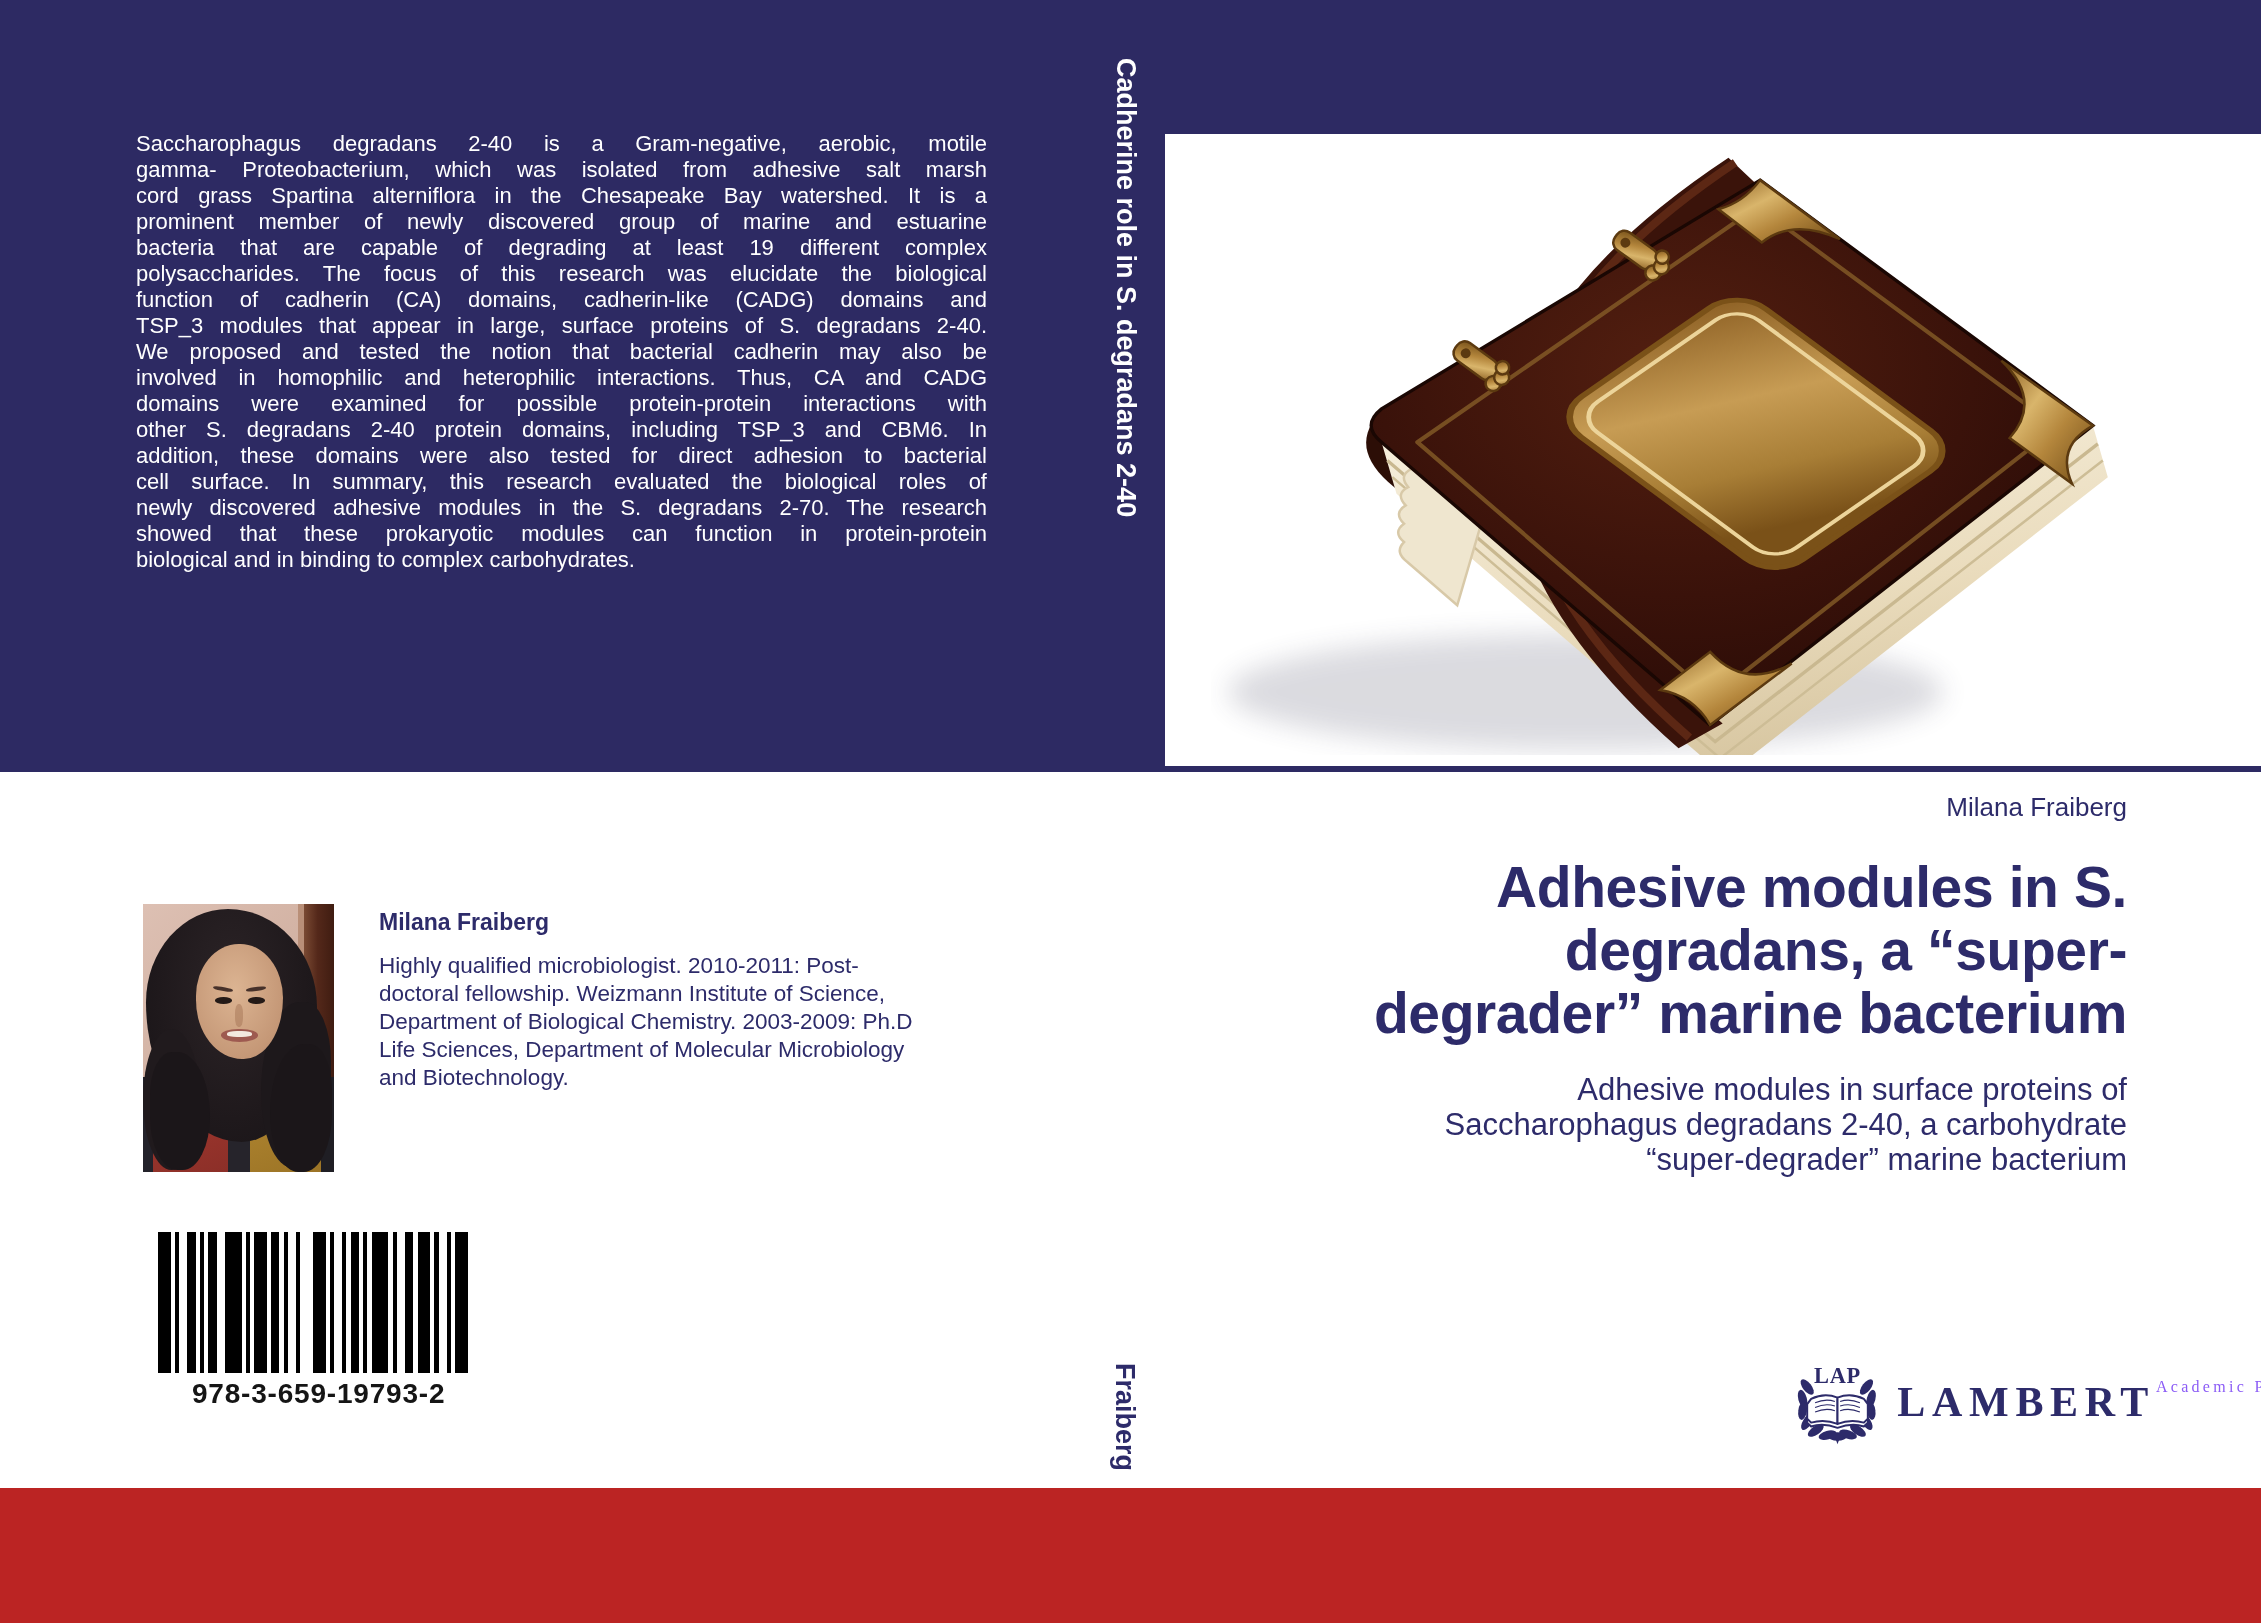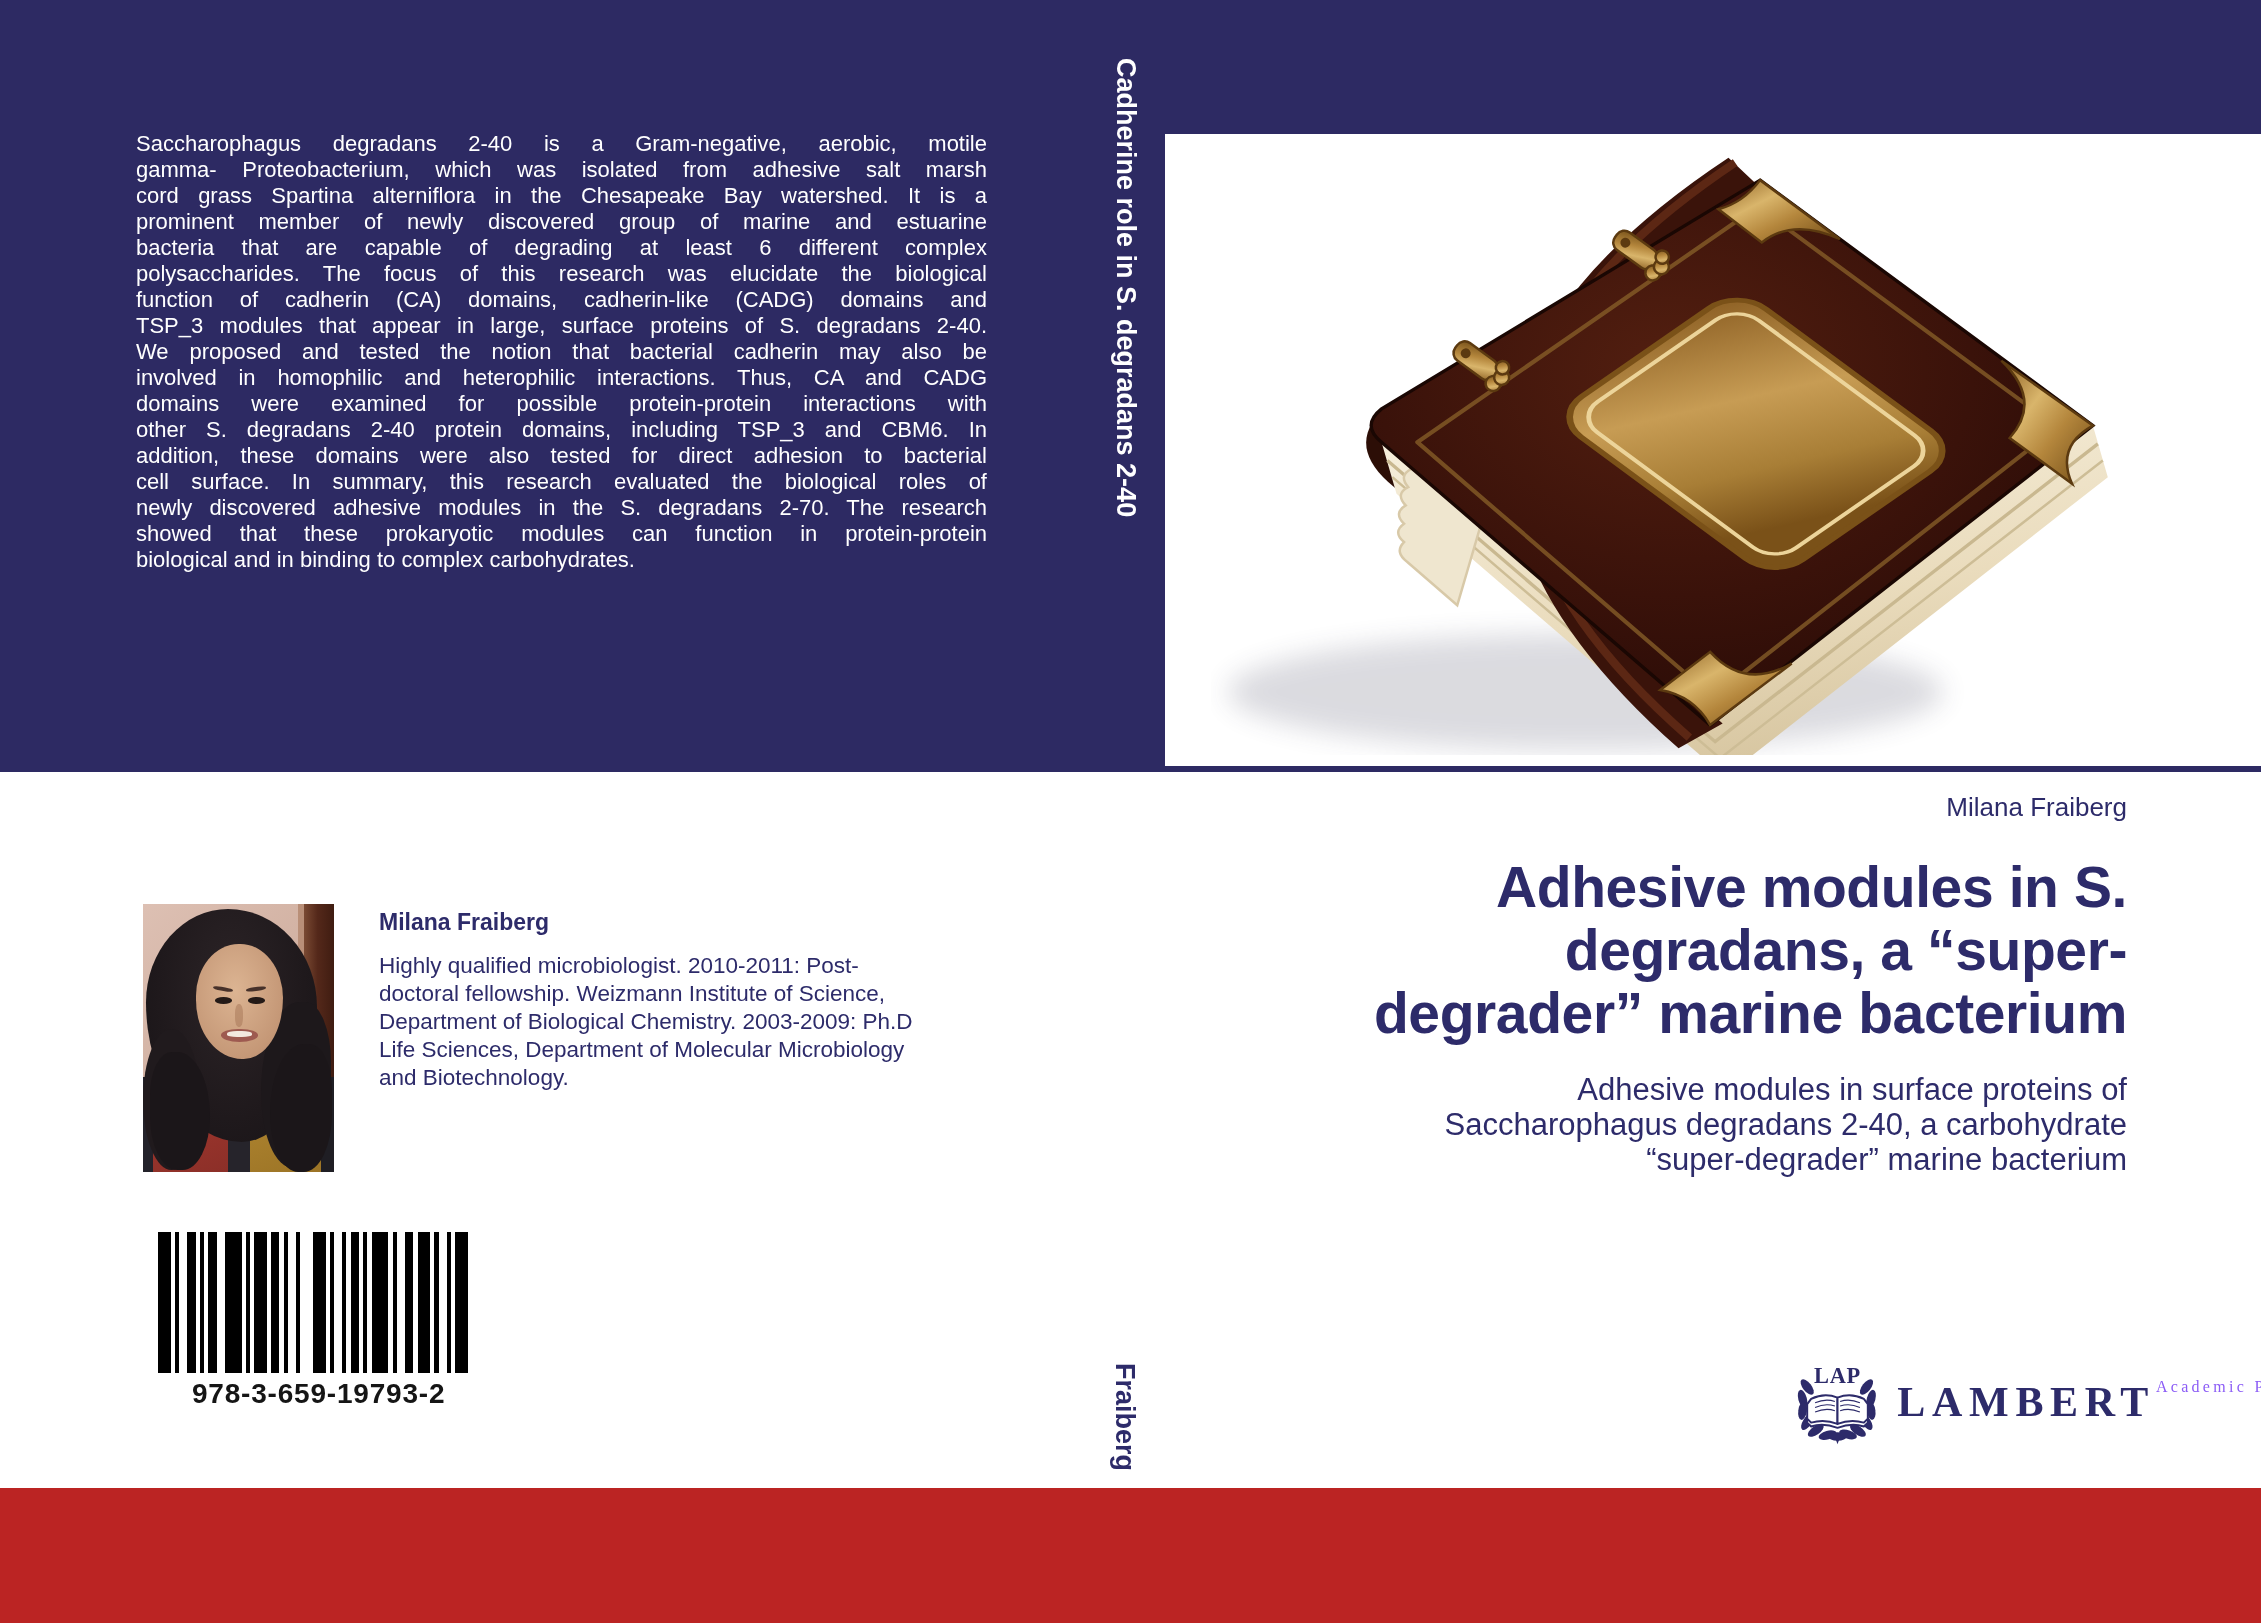--- a/index.html
+++ b/index.html
@@ -88,21 +88,21 @@
 
 <div class="page">
 
   <div class="navy-block">
 
     <div class="cover-paragraph">
         <div class="cover-line">Saccharophagus degradans 2-40 is a Gram-negative, aerobic, motile</div>
         <div class="cover-line">gamma- Proteobacterium, which was isolated from adhesive salt marsh</div>
         <div class="cover-line">cord grass Spartina alterniflora in the Chesapeake Bay watershed. It is a</div>
         <div class="cover-line">prominent member of newly discovered group of marine and estuarine</div>
-        <div class="cover-line">bacteria that are capable of degrading at least 6 different complex</div>
+        <div class="cover-line">bacteria that are capable of degrading at least 19 different complex</div>
         <div class="cover-line">polysaccharides. The focus of this research was elucidate the biological</div>
         <div class="cover-line">function of cadherin (CA) domains, cadherin-like (CADG) domains and</div>
         <div class="cover-line">TSP_3 modules that appear in large, surface proteins of S. degradans 2-40.</div>
         <div class="cover-line">We proposed and tested the notion that bacterial cadherin may also be</div>
         <div class="cover-line">involved in homophilic and heterophilic interactions. Thus, CA and CADG</div>
         <div class="cover-line">domains were examined for possible protein-protein interactions with</div>
         <div class="cover-line">other S. degradans 2-40 protein domains, including TSP_3 and CBM6. In</div>
         <div class="cover-line">addition, these domains were also tested for direct adhesion to bacterial</div>
         <div class="cover-line">cell surface. In summary, this research evaluated the biological roles of</div>
         <div class="cover-line">newly discovered adhesive modules in the S. degradans 2-70. The research</div>

